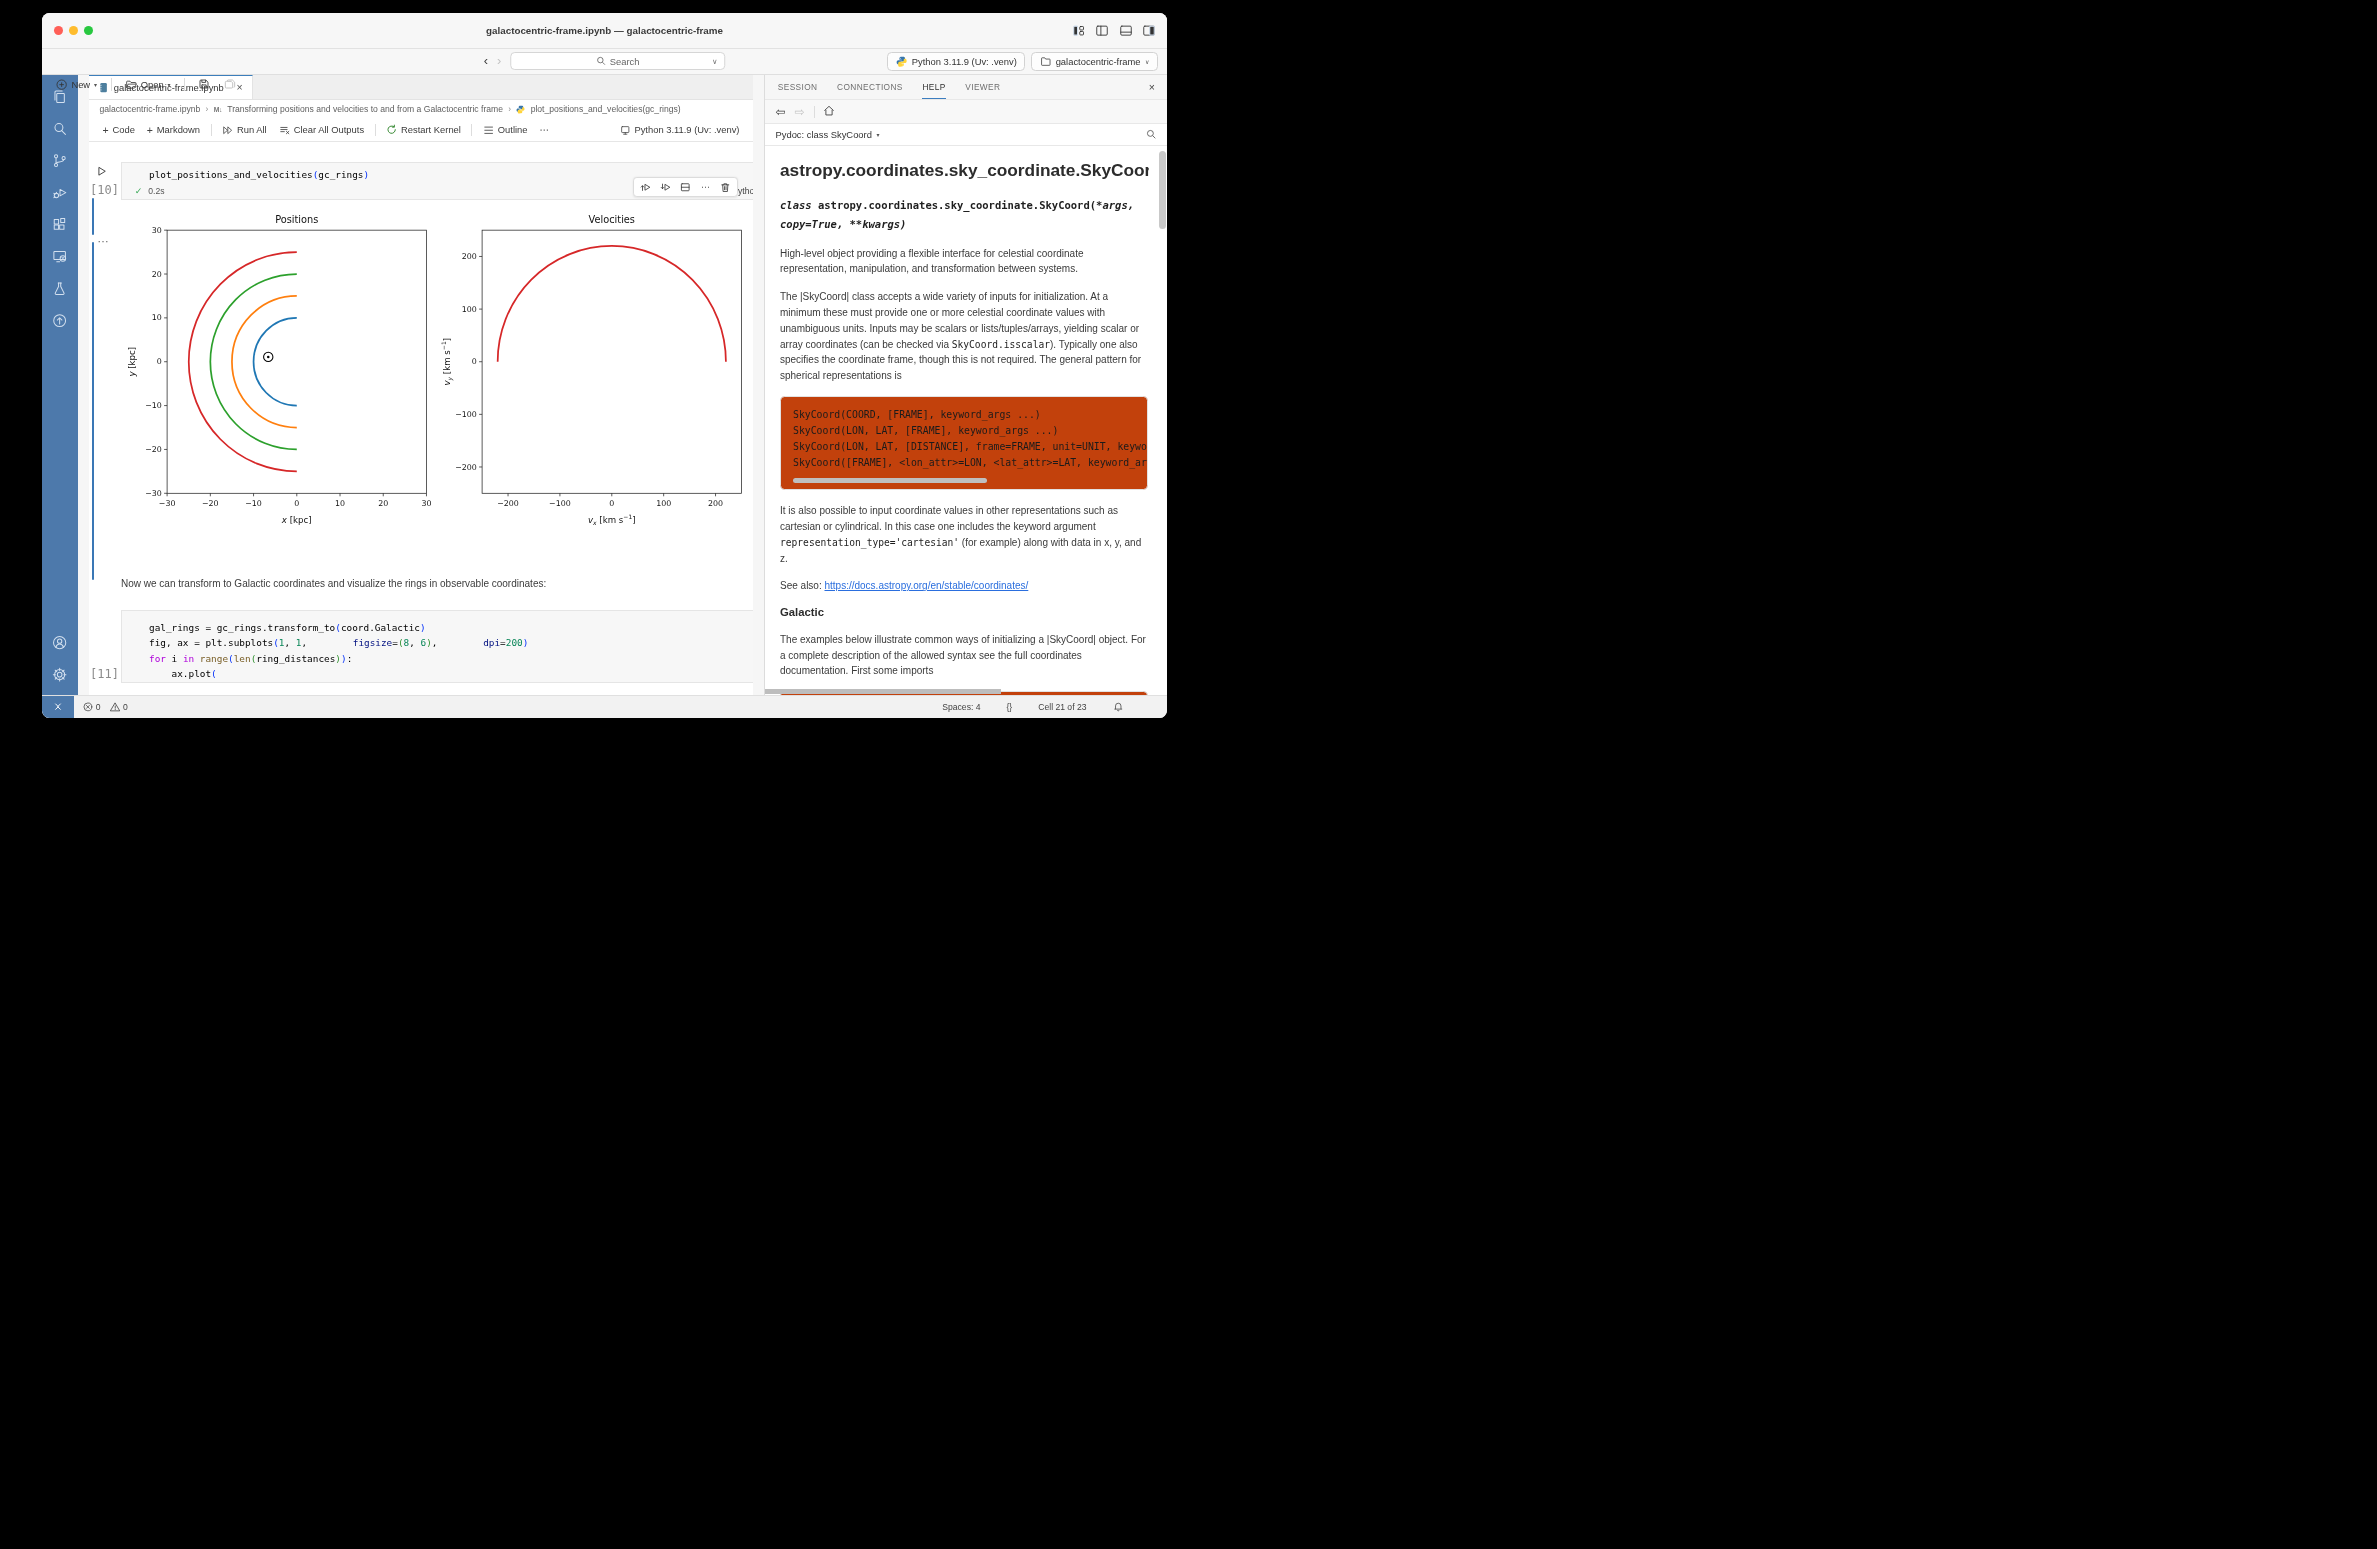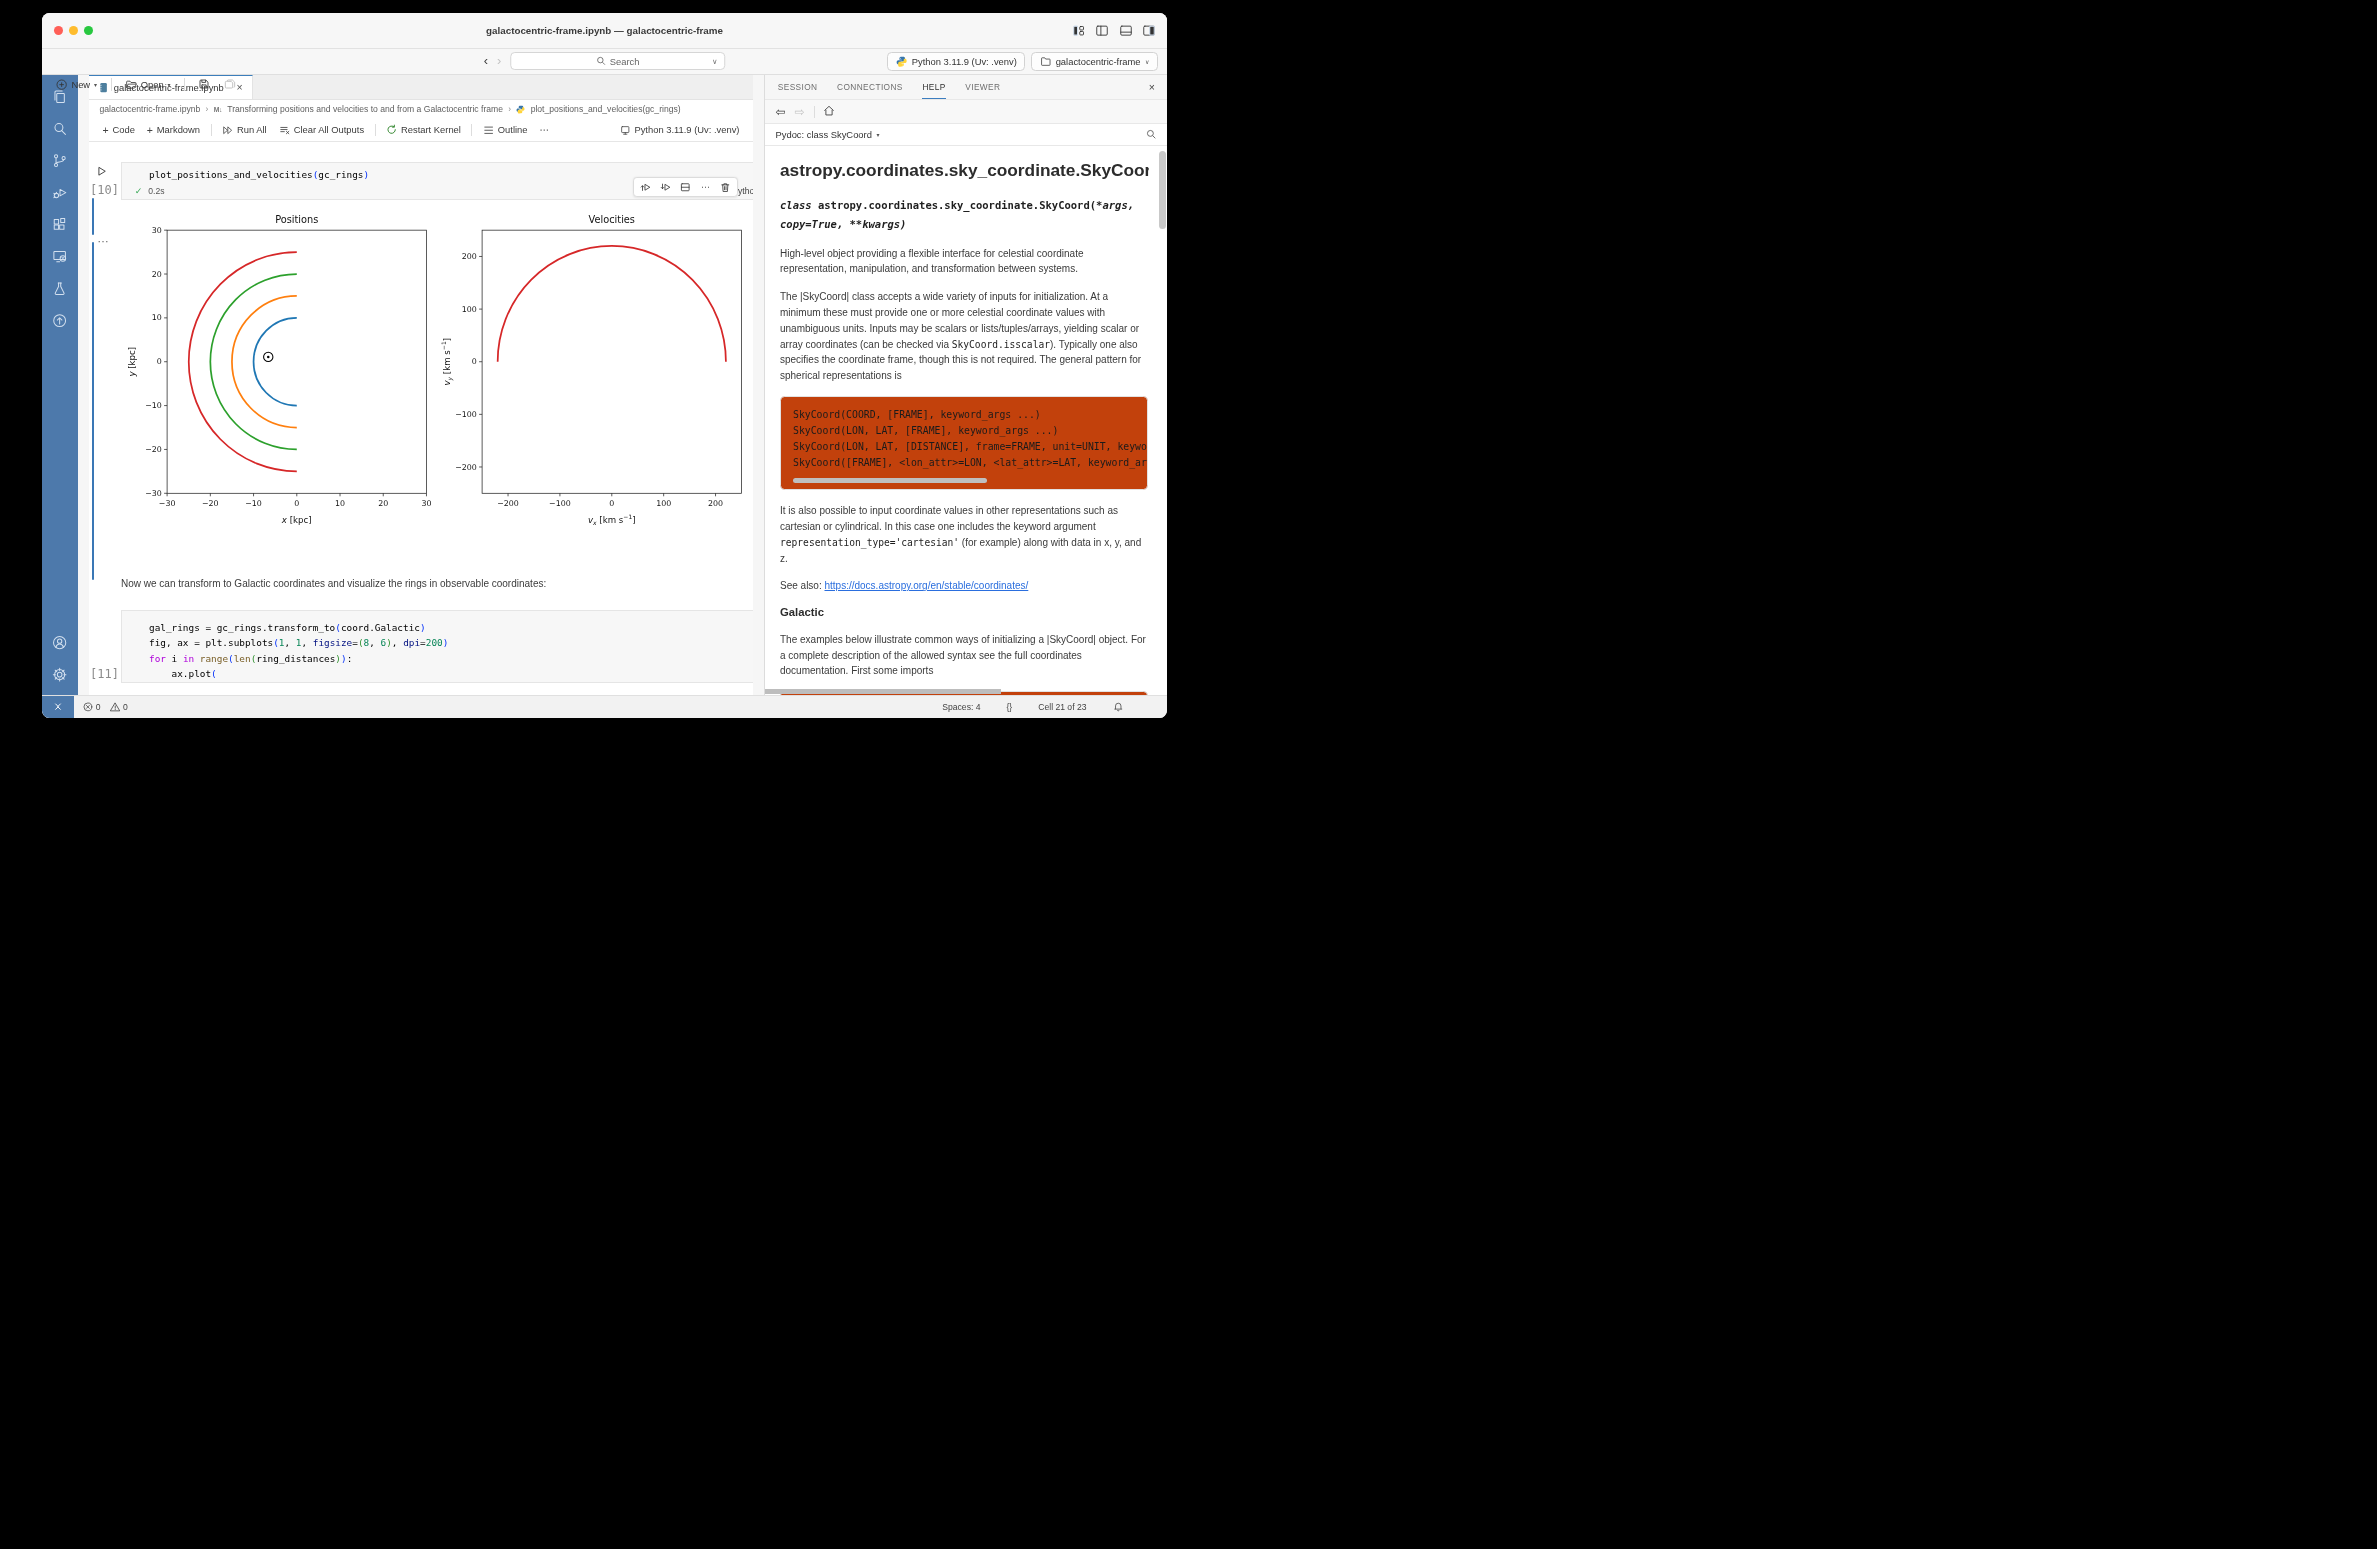--- a/index.html
+++ b/index.html
@@ -62,21 +62,21 @@
   .cellbox{background:#f7f7f7;border:0.8px solid #e5e5e5;}
   .codearea{padding:3.8px 9px 1.5px 27px;font-family:"DejaVu Sans Mono",monospace;font-size:9.4px;line-height:1.6;white-space:pre;color:#000;}
   #cell11 .codearea{padding-top:9.8px;}
   .cellstatus{height:16px;display:flex;align-items:center;font-size:8.6px;color:#555;padding:0 9px 0 12.8px;gap:6px;}
   .cellstatus .lang{margin-left:auto;color:#3c3c3c;}
   .dots{position:absolute;left:9px;top:95px;color:#777;font-size:9px;font-weight:700;letter-spacing:0.8px;}
   .outrow{display:flex;padding:12px 0 0 36px;gap:3px;}
   .outrow svg{display:block;font-family:"DejaVu Sans",sans-serif;}
   
   .tk-t{color:#000;} .tk-p{color:#0431fa;} .tk-p2{color:#319331;}
-  .tk-k{color:#af00db;} .tk-kw{color:#001080;} .tk-n{color:#098658;} .tk-b{color:#795e26;}
+  .tk-k{color:#af00db;} .tk-kw{color:#001080;margin-left:40px;} .tk-n{color:#098658;} .tk-b{color:#795e26;}
   
   .rightpanel{width:403px;flex:none;background:#fff;border-left:0.8px solid #dcdcdc;display:flex;flex-direction:column;min-height:0;}
   .ptabs{height:25.5px;flex:none;background:#f6f6f6;display:flex;align-items:stretch;padding:0 12px;gap:18px;font-size:8.3px;letter-spacing:0.4px;color:#6e6e6e;border-bottom:0.8px solid #e8e8e8;}
   .ptab{display:flex;align-items:center;background:none;border:none;border-bottom:1.5px solid transparent;padding:0 0.8px;font-size:8.3px;letter-spacing:0.4px;color:#6e6e6e;font-family:inherit;}
   .ptab.active{color:#2e2e2e;border-bottom-color:#3b7dbf;}
   .pclose{margin-left:auto;background:none;border:none;font-size:10.5px;color:#444;}
   .pnav{height:24px;flex:none;display:flex;align-items:center;gap:9px;padding:0 10.5px;border-bottom:0.8px solid #e8e8e8;background:#f8f8f8;}
   .pnav button{background:none;border:none;font-size:12px;line-height:1;font-family:inherit;}
   .pnav .vsep{width:0.8px;height:12px;background:#ddd;}
   .pydocrow{height:22px;flex:none;display:flex;align-items:center;padding:0 10.5px;font-size:9.4px;color:#333;border-bottom:0.8px solid #e8e8e8;background:#fff;gap:4.5px;}

